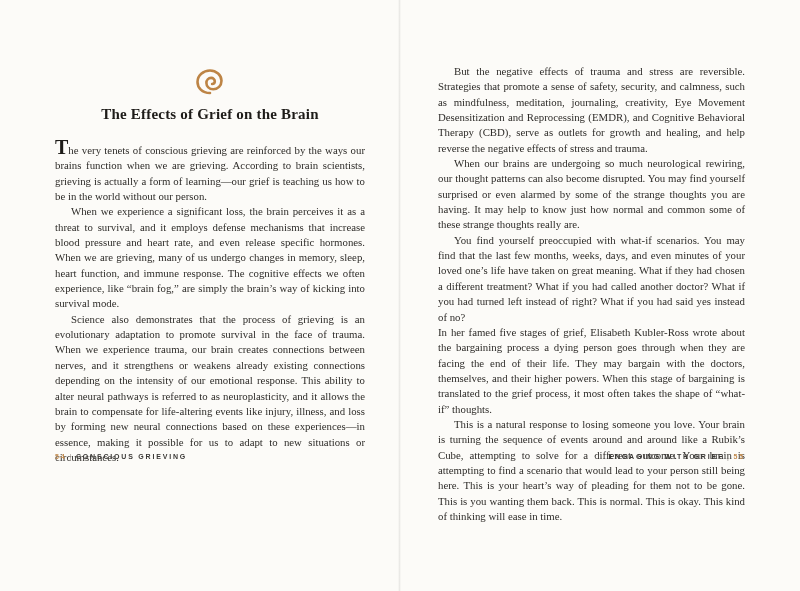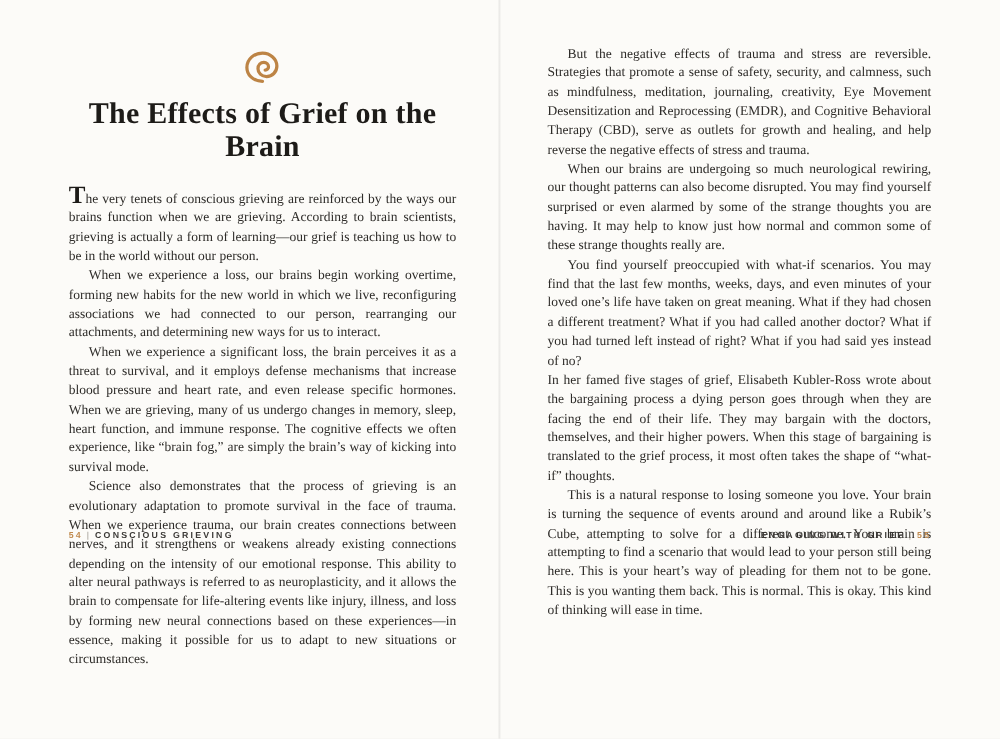--- a/index.html
+++ b/index.html
@@ -17,29 +17,30 @@
   }
   .spread::before {
     content: "";
     position: absolute; left: 398px; top: 0; bottom: 0; width: 3px;
     background: linear-gradient(to right, rgba(0,0,0,0.00), rgba(0,0,0,0.07), rgba(0,0,0,0.00));
   }
   .page {
     position: relative;
     width: 400px; height: 445px;
     box-sizing: border-box;
+    margin-top: 28px;
   }
   .page.left  { padding: 40px 35px 0 55px; }
   .page.right { padding: 36px 55px 0 38px; }
 
   .shell-wrap { text-align: center; margin-bottom: 10px; height: 28px; }
 
   h1.title {
     margin: 0 0 14px 0;
-    font-size: 24px;
+    font-size: 15px;
     font-weight: 700;
     text-align: center;
     color: #1d1b18;
     letter-spacing: 0.2px;
   }
 
   .para {
     margin: 0;
     font-size: 10.8px;
     line-height: 15.35px;
@@ -91,21 +92,20 @@
     <div class="shell-wrap">
       <svg width="32" height="27" viewBox="0 0 32 27" aria-hidden="true">
         <path d="M16 25 C8 25 3.5 19.5 3.5 14 C3.5 7.2 9.3 2.5 16 2.5 C22.3 2.5 27.5 7.2 27.5 12.8 C27.5 17.6 23.8 21.2 19.2 21.2 C15.1 21.2 12.4 18.3 12.4 14.9 C12.4 12 14.5 9.9 17.1 9.9 C19.2 9.9 20.8 11.4 20.8 13.3 C20.8 14.9 19.6 16 18.1 16" fill="none" stroke="#bd8445" stroke-width="2.6" stroke-linecap="round"></path>
       </svg>
     </div>
 
     <h1 class="title">The Effects of Grief on the Brain</h1>
 
     <p class="para"><span class="dropcap">T</span><span class="lead-bold">he very tenets of conscious grieving</span><span> are reinforced by the ways our brains function when we are grieving. According to brain scientists, grieving is actually a form of learning—our grief is teaching us how to be in the world without our person.</span></p>
 
-    <p class="para indent">When we experience a loss, our brains begin working overtime, forming new habits for the new world in which we live, reconfiguring associations we had connected to our person, rearranging our attachments, and determining new ways for us to interact.</p>
     <p class="para indent">When we experience a significant loss, the brain perceives it as a threat to survival, and it employs defense mechanisms that increase blood pressure and heart rate, and even release specific hormones. When we are grieving, many of us undergo changes in memory, sleep, heart function, and immune response. The cognitive effects we often experience, like “brain fog,” are simply the brain’s way of kicking into survival mode.</p>
     <p class="para indent">Science also demonstrates that the process of grieving is an evolutionary adaptation to promote survival in the face of trauma. When we experience trauma, our brain creates connections between nerves, and it strengthens or weakens already existing connections depending on the intensity of our emotional response. This ability to alter neural pathways is referred to as neuroplasticity, and it allows the brain to compensate for life-altering events like injury, illness, and loss by forming new neural connections based on these experiences—in essence, making it possible for us to adapt to new situations or circumstances.</p>
 
     <footer class="folio folio-left">
       <span class="num">54</span><span class="sep">|</span><span class="flabel">CONSCIOUS GRIEVING</span>
     </footer>
   </section>
 
   <section class="page right">
 

